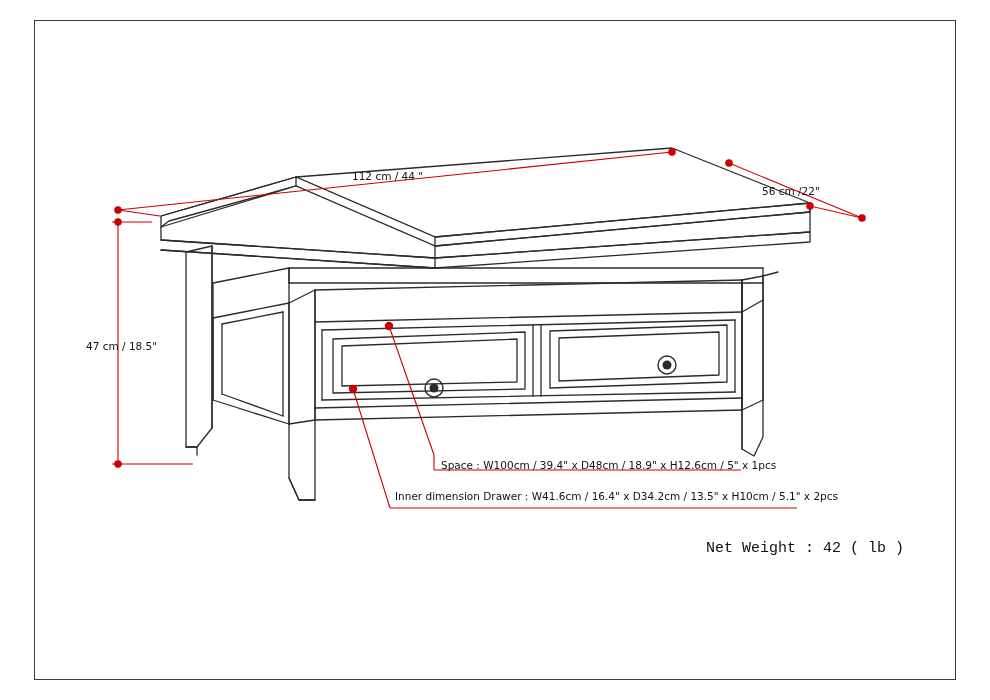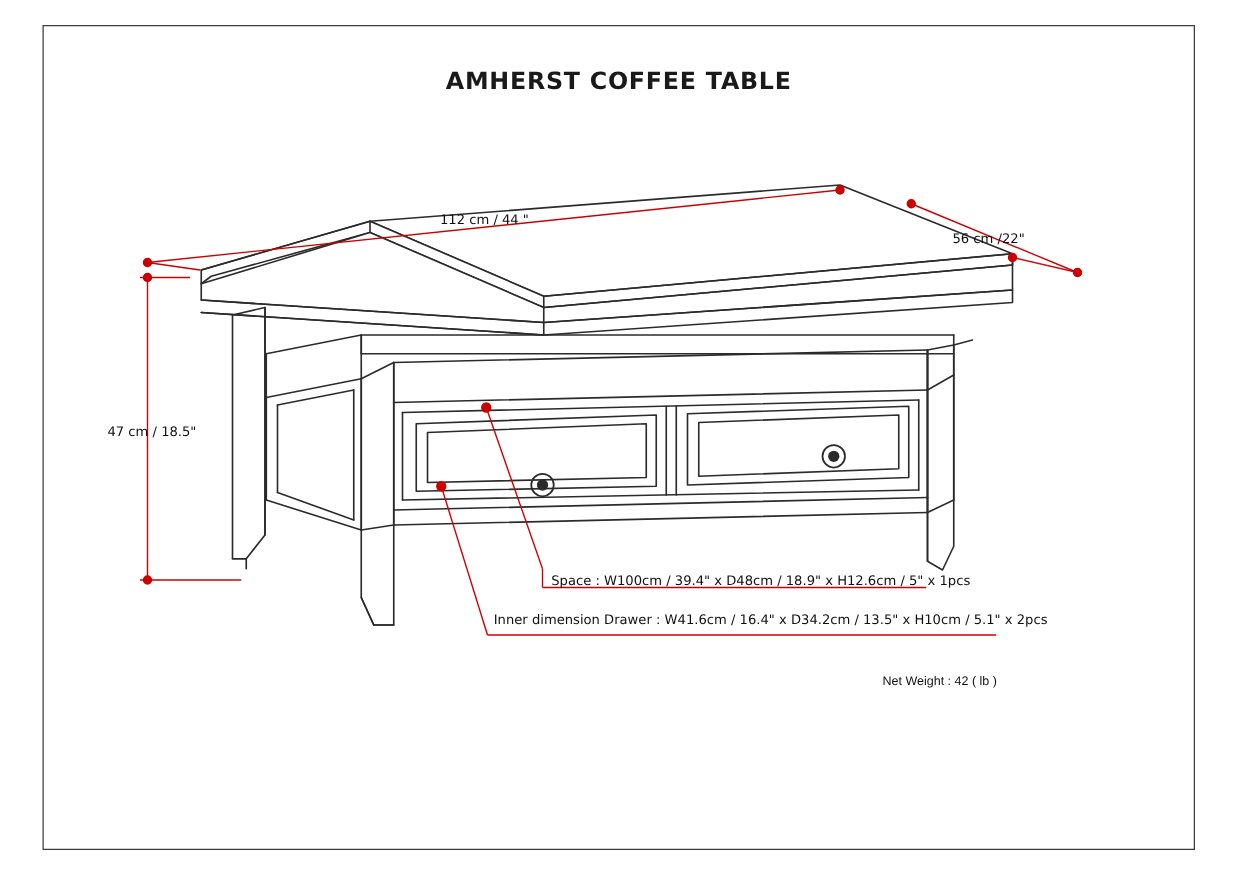--- a/index.html
+++ b/index.html
@@ -52,40 +52,39 @@
   }
   .notetext {
     position: absolute;
     font-size: 10.5px;
     color: #111;
     font-family: "DejaVu Sans", sans-serif;
     white-space: nowrap;
   }
   .weight {
     position: absolute;
-    font-size: 10px;
+    font-size: 15px;
     color: #111;
-    font-family: Liberation Sans, sans-serif;
+    font-family: Liberation Mono, monospace;
     white-space: nowrap;
   }
   .lbl-len { left: 352px; top: 170px; }
   .lbl-dep { left: 762px; top: 185px; }
   .lbl-hgt { left: 86px; top: 340px; }
   .note-space { left: 441px; top: 459px; }
   .note-drawer { left: 395px; top: 490px; }
   .lbl-weight { left: 706px; top: 540px; }
 </style>
 </head>
 <body>
 
 <div id="page">
 
   <div class="frame"></div>
 
-  <div class="title">AMHERST COFFEE TABLE</div>
 
   <svg class="layer" viewBox="0 0 990 700">
     <g fill="none" stroke="#2b2b2b" stroke-width="1.3" stroke-linejoin="round" stroke-linecap="round">
 
       <polygon points="296,177 672,148 810,203 435,237" fill="#ffffff"></polygon>
       <polygon points="296,177 435,237 435,246 296,186" fill="#ffffff"></polygon>
       <polyline points="435,237 810,203 810,212 435,246"></polyline>
 
       <polyline points="161,227 169,221 296,186"></polyline>
       <polygon points="161,227 296,186 435,246 435,258 161,240" fill="#ffffff"></polygon>

